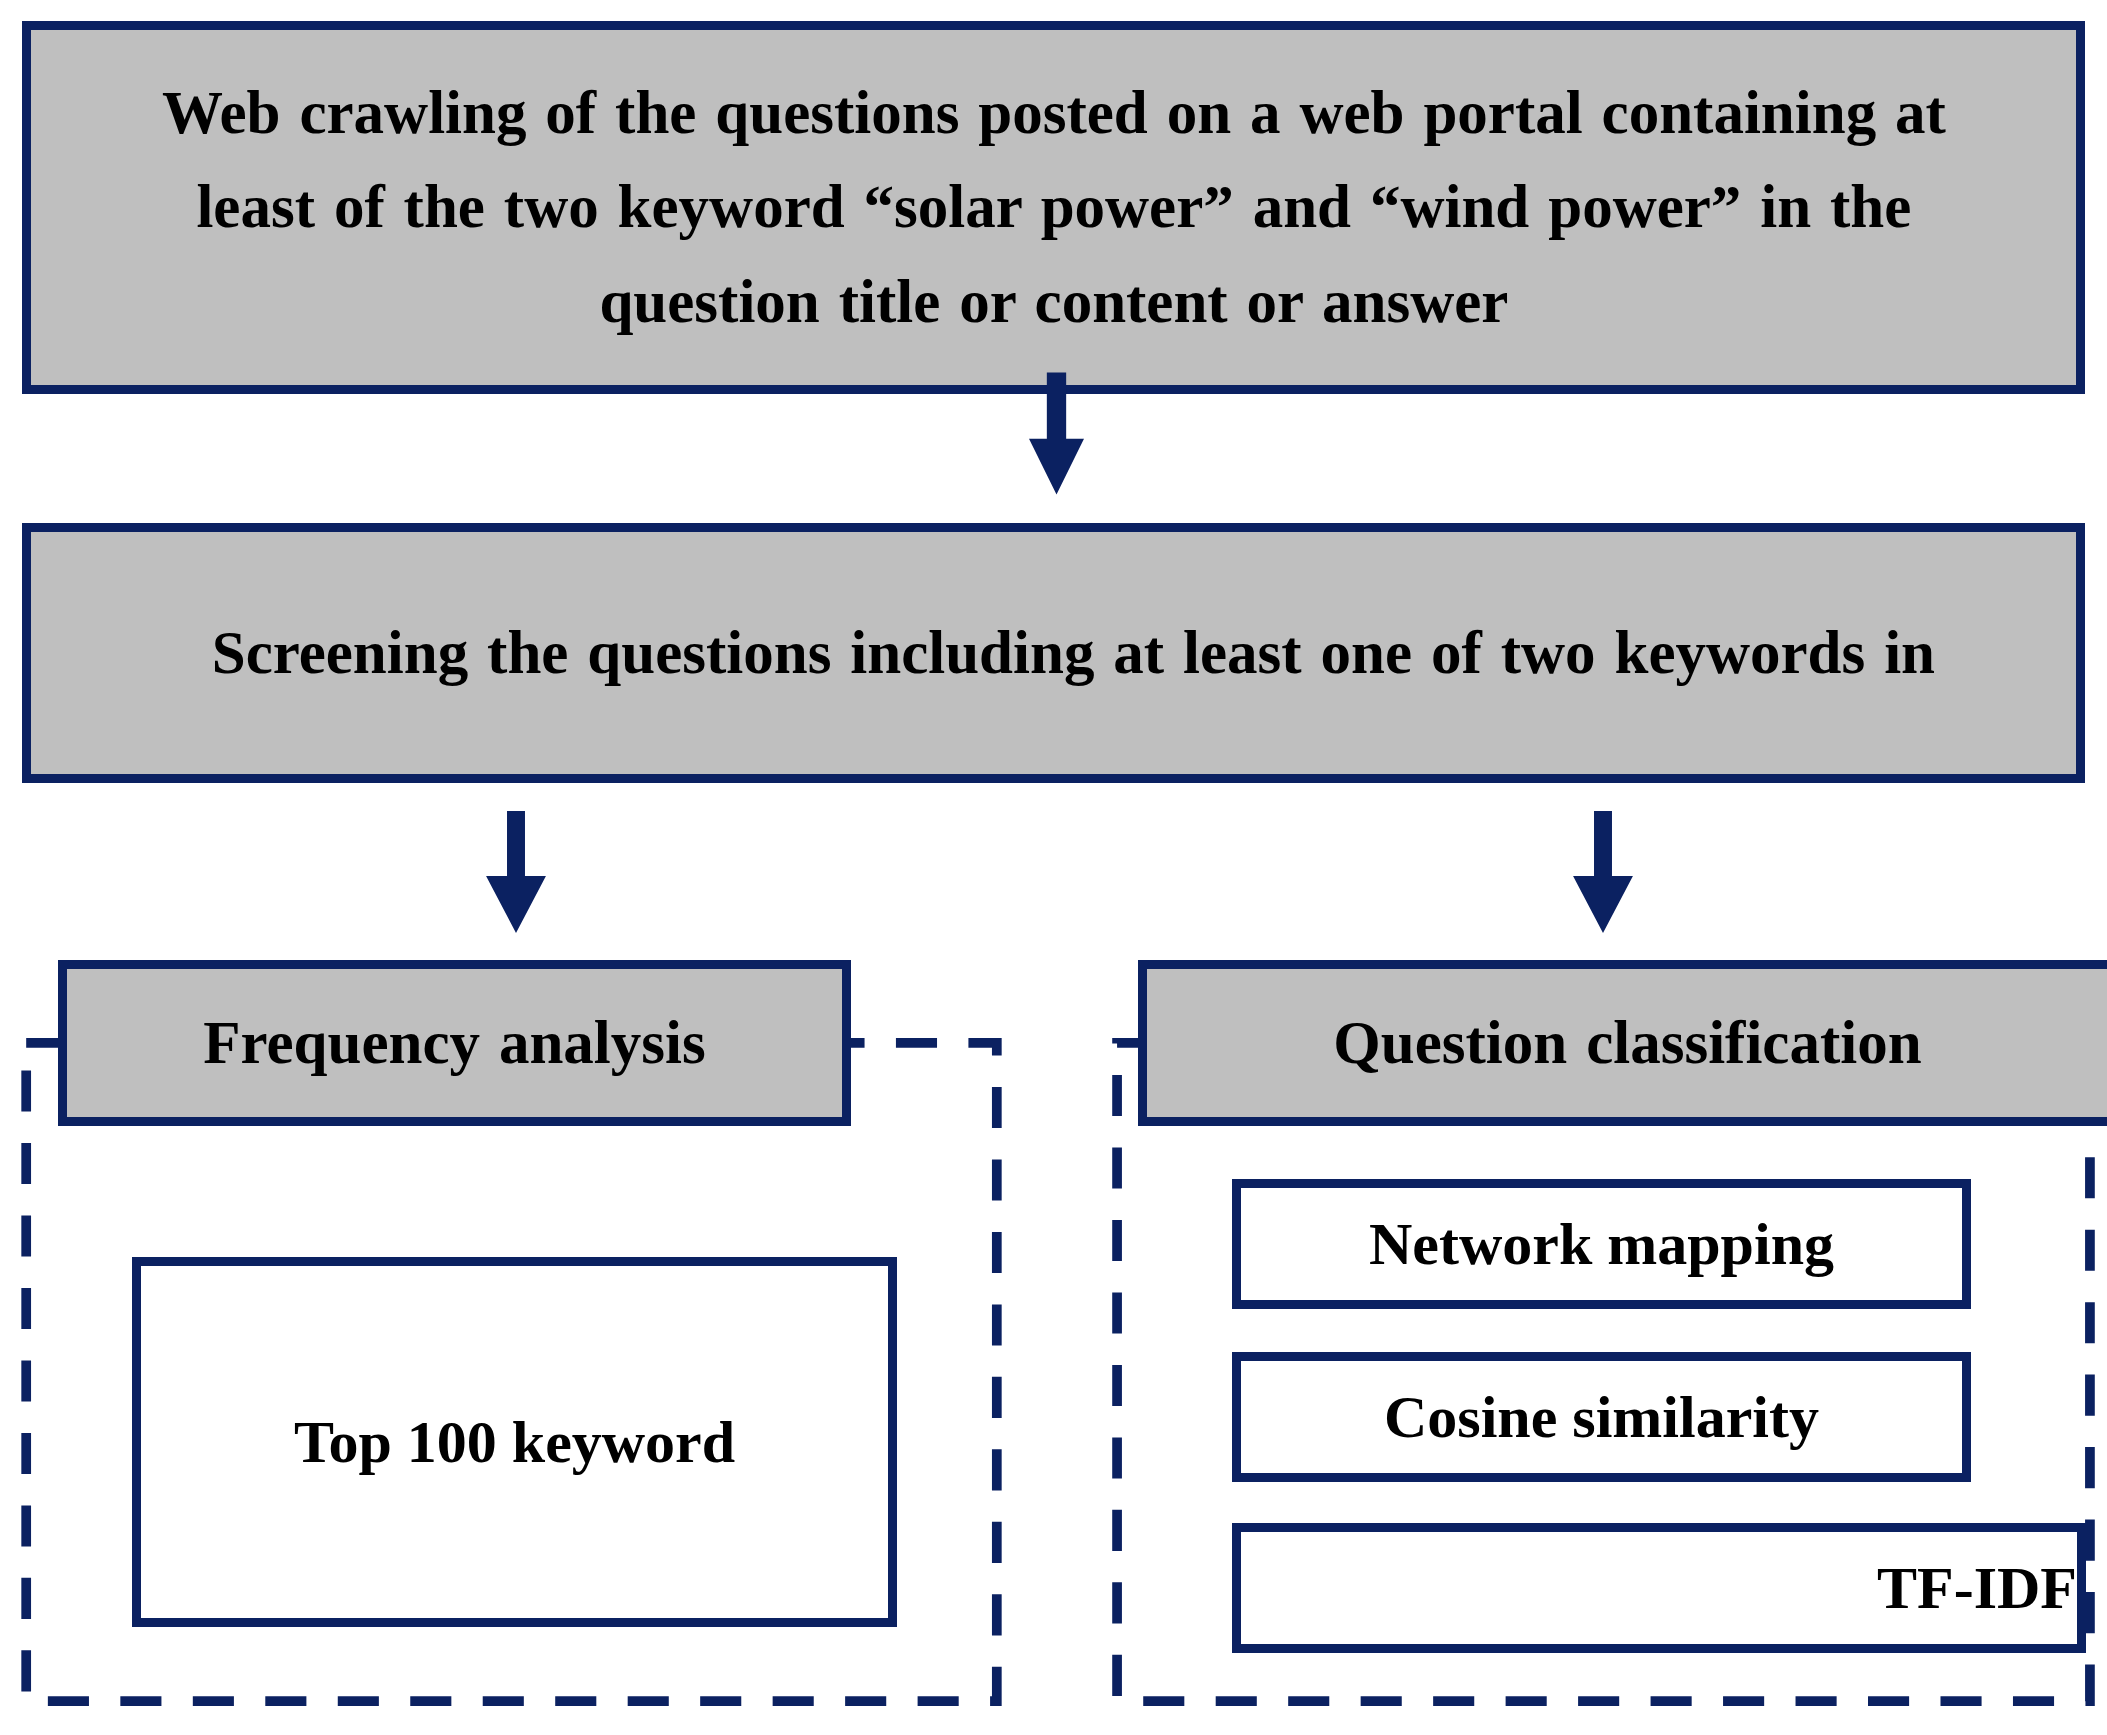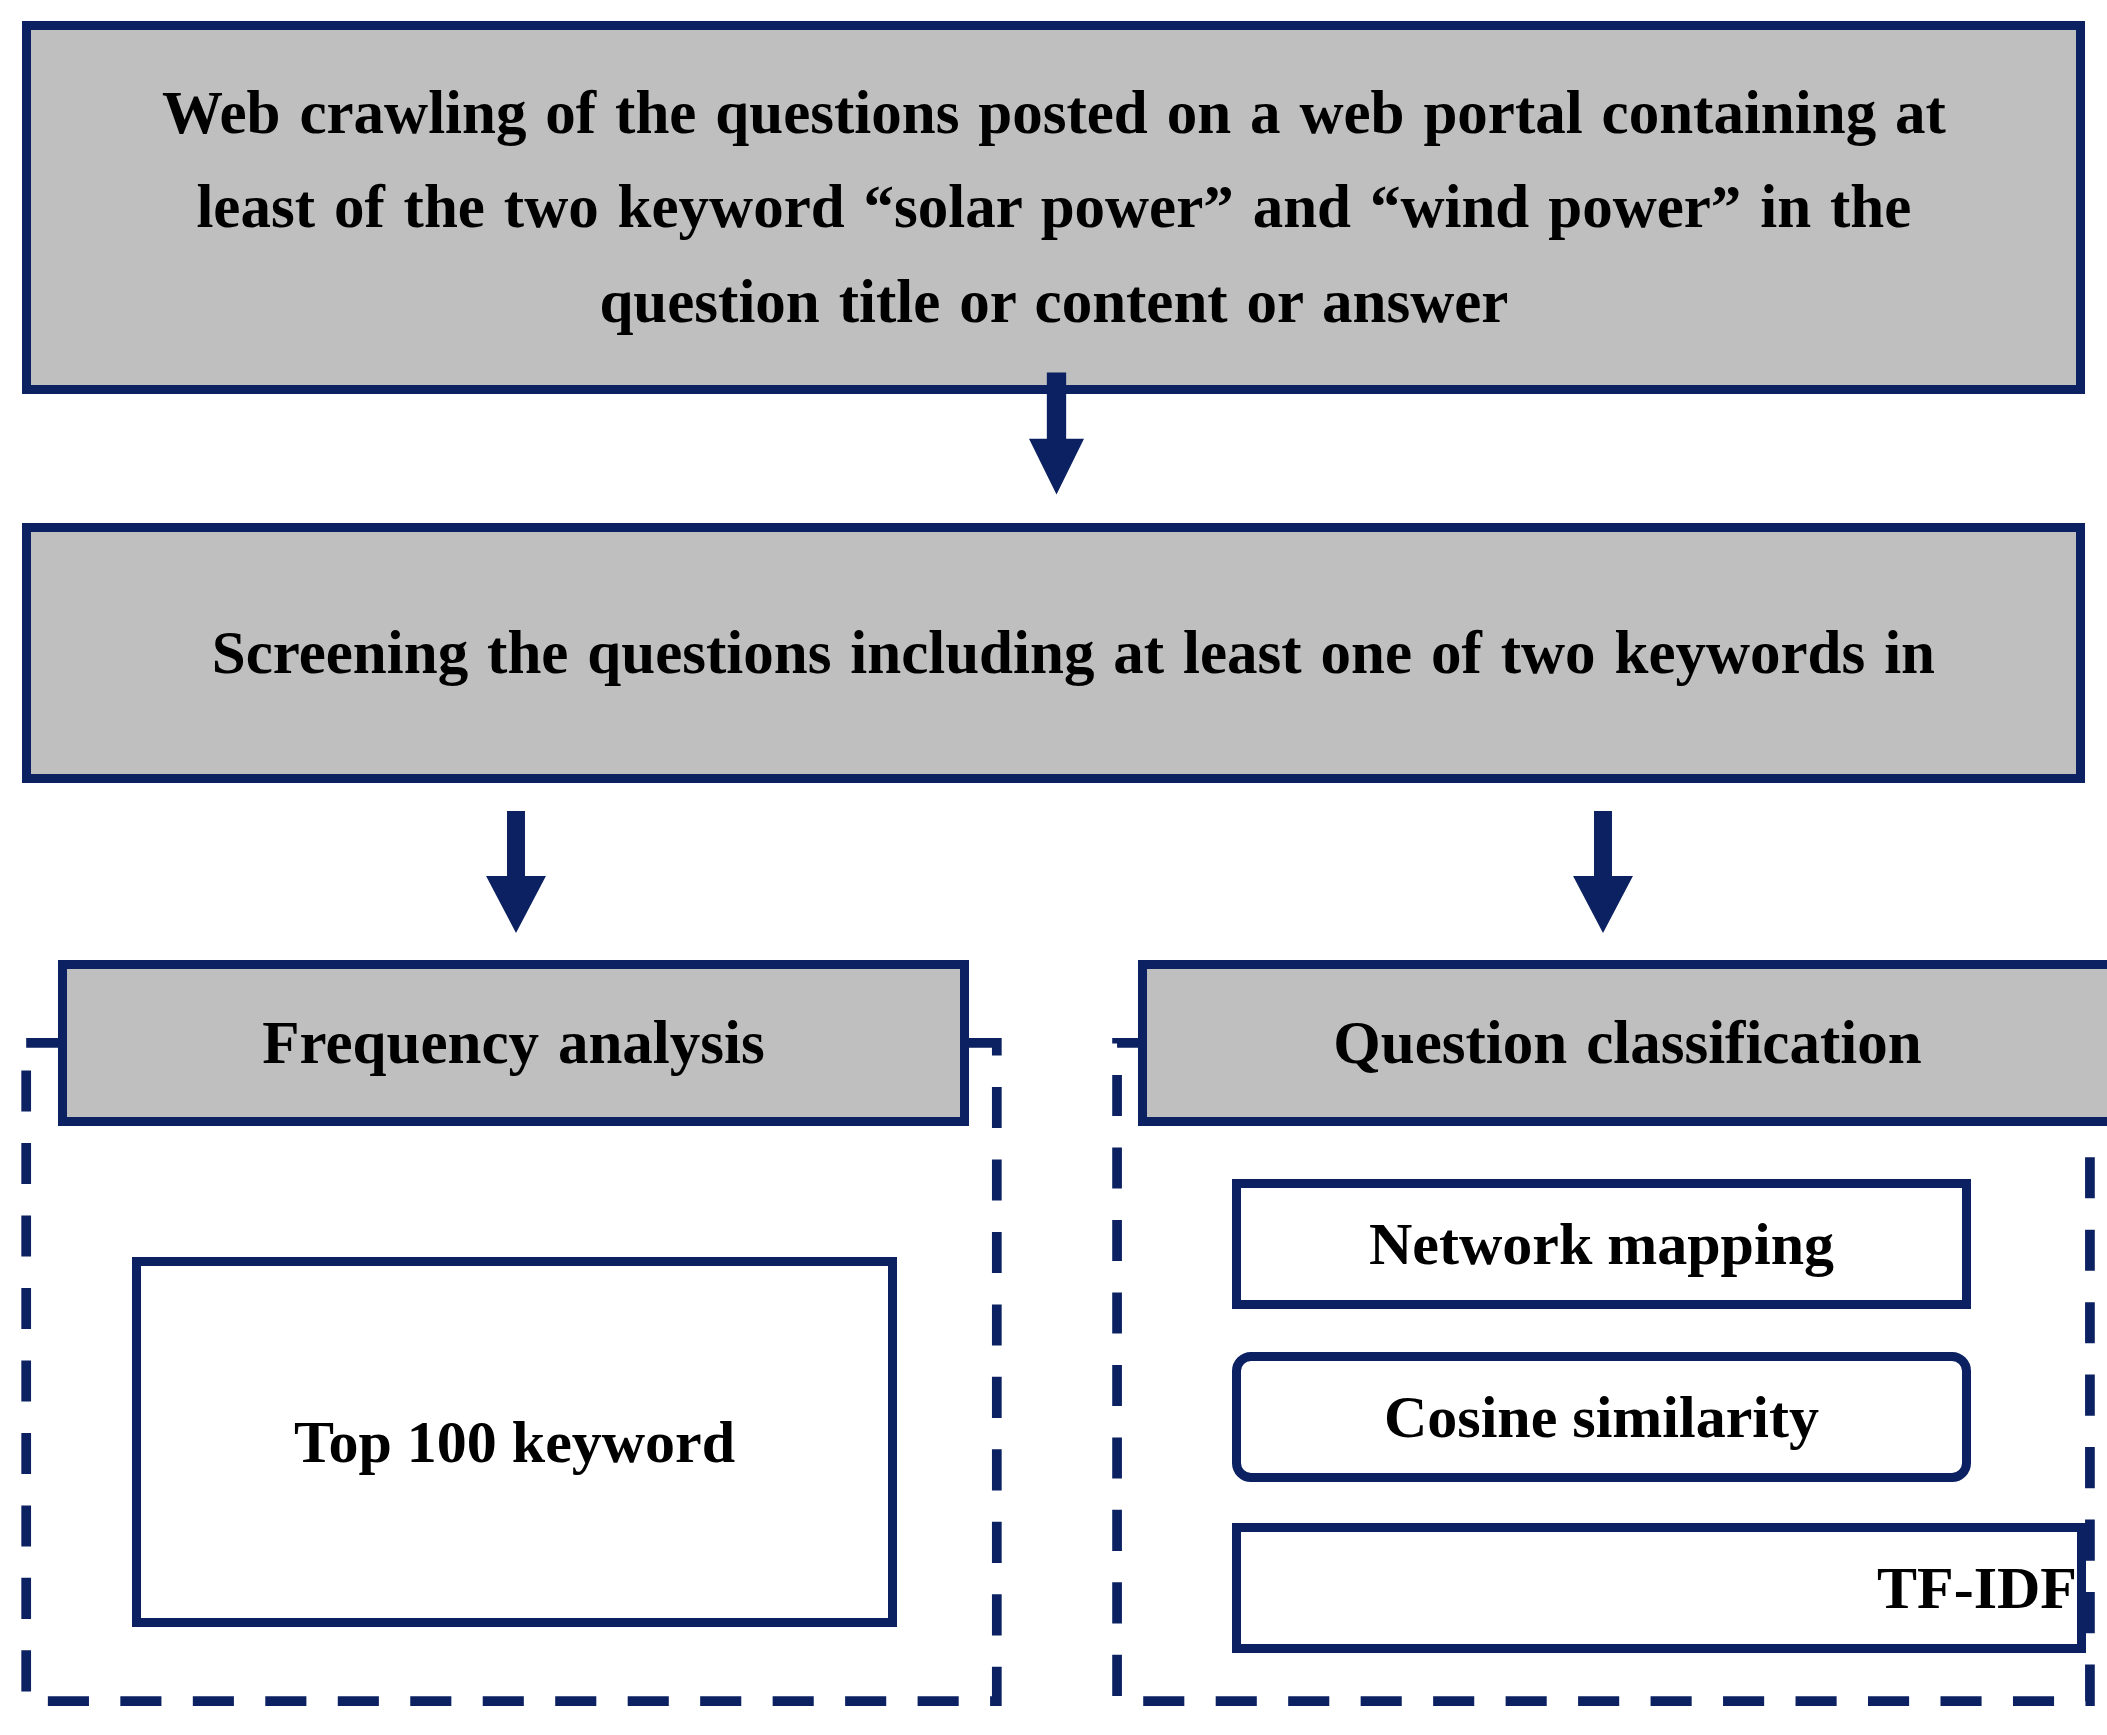--- a/index.html
+++ b/index.html
@@ -46,27 +46,27 @@
     font-size: 60px;
     line-height: 1.2;
   }
   .svg-abs { position: absolute; display: block; }
 
   
   #step1 { left: 22.4px; top: 21px;  width: 2063px; height: 373px; }
   #step2 { left: 22.4px; top: 523px; width: 2063px; height: 260px; padding-left: 39px; }
 
   
-  #hdr-left  { left: 58px;   top: 960px; width: 911px; height: 166px; }
+  #hdr-left  { left: 58px;   top: 960px; width: 793px; height: 166px; }
   #hdr-right { left: 1138px; top: 960px; width: 979px; height: 166px; }
 
   
   #top100    { left: 132px;  top: 1257px; width: 765px; height: 370px; }
   #netmap    { left: 1232px; top: 1179px; width: 739px;  height: 130px; }
-  #cosine    { left: 1232px; top: 1352px; width: 739px;  height: 130px; border-radius: 19px; }
+  #cosine    { left: 1232px; top: 1352px; width: 739px;  height: 130px; }
   #tfidf     { left: 1232px; top: 1523px; width: 854px;  height: 130px; justify-content: flex-end; }
 
   
   #arrow-main  { left: 1029px; top: 372px;  width: 55px; height: 123px; }
   #arrow-left  { left: 486px;  top: 811px; width: 60px; height: 122px; }
   #arrow-right { left: 1573px; top: 811px; width: 60px; height: 122px; }
 
   
   #dash-left  { left: 21px;   top: 1038px; width: 981px; height: 668px; }
   #dash-right { left: 1112px; top: 1038px; width: 983px; height: 668px; }

